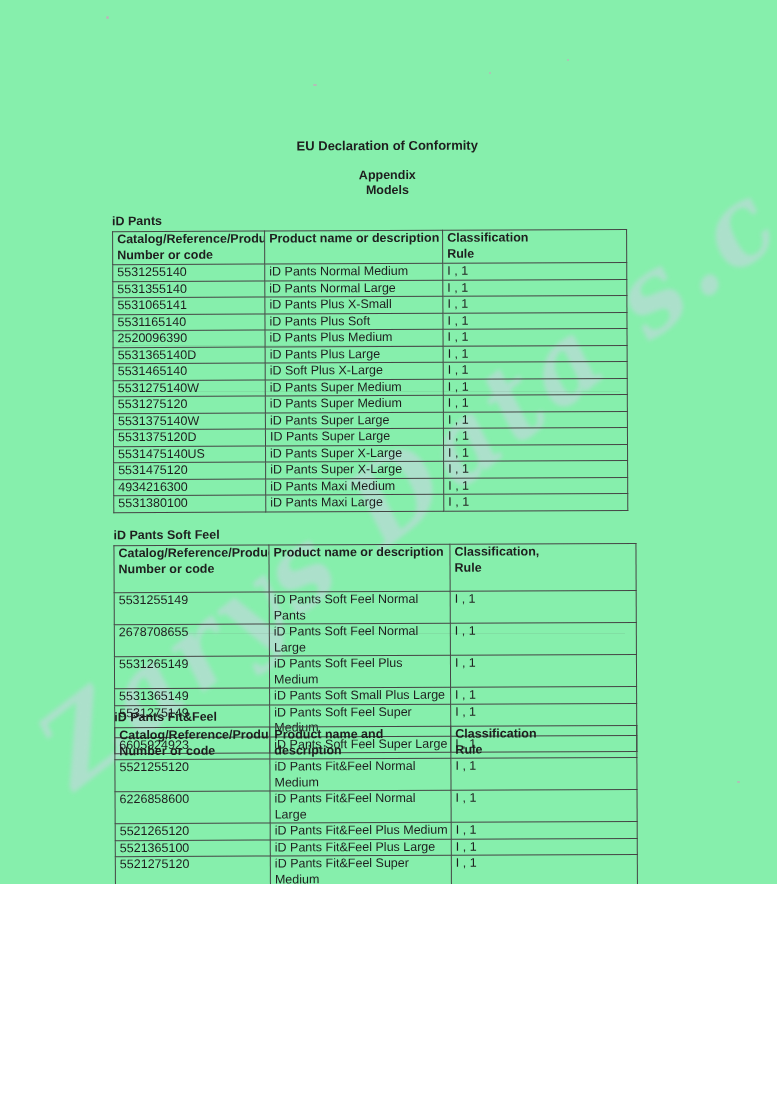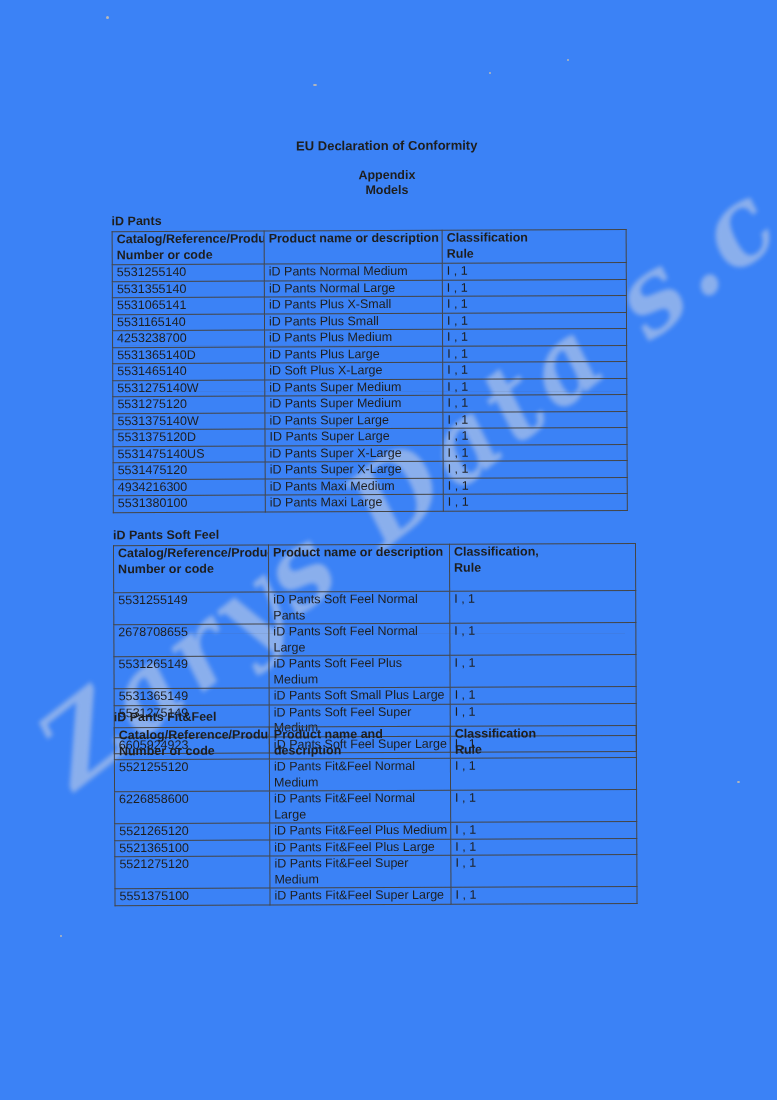--- a/index.html
+++ b/index.html
@@ -1,19 +1,19 @@
 <!DOCTYPE html>
 <html><head>
 <meta charset="utf-8">
 <style>
   html,body{margin:0;padding:0;background:#ffffff;}
   .page{
     position:relative;
-    width:777px;height:1100px;
-    background:#3b82f6;
+    width:777px;height:884px;
+    background:#86efac;
     overflow:hidden;
     font-family:"Liberation Sans","DejaVu Sans",sans-serif;
     color:#1e1e1e;
   }
   .scan-skew{
     position:absolute;inset:0;
     transform:rotate(-0.25deg);
   }
   
   .watermark{
@@ -120,25 +120,25 @@
                 <td>iD Pants Normal Large</td>
                 <td>I , 1</td>
               </tr>
               <tr>
                 <td>5531065141</td>
                 <td>iD Pants Plus X-Small</td>
                 <td>I , 1</td>
               </tr>
               <tr>
                 <td>5531165140</td>
-                <td>iD Pants Plus Small</td>
-                <td>I , 1</td>
-              </tr>
-              <tr>
-                <td>4253238700</td>
+                <td>iD Pants Plus Soft</td>
+                <td>I , 1</td>
+              </tr>
+              <tr>
+                <td>2520096390</td>
                 <td>iD Pants Plus Medium</td>
                 <td>I , 1</td>
               </tr>
               <tr>
                 <td>5531365140D</td>
                 <td>iD Pants Plus Large</td>
                 <td>I , 1</td>
               </tr>
               <tr>
                 <td>5531465140</td>

